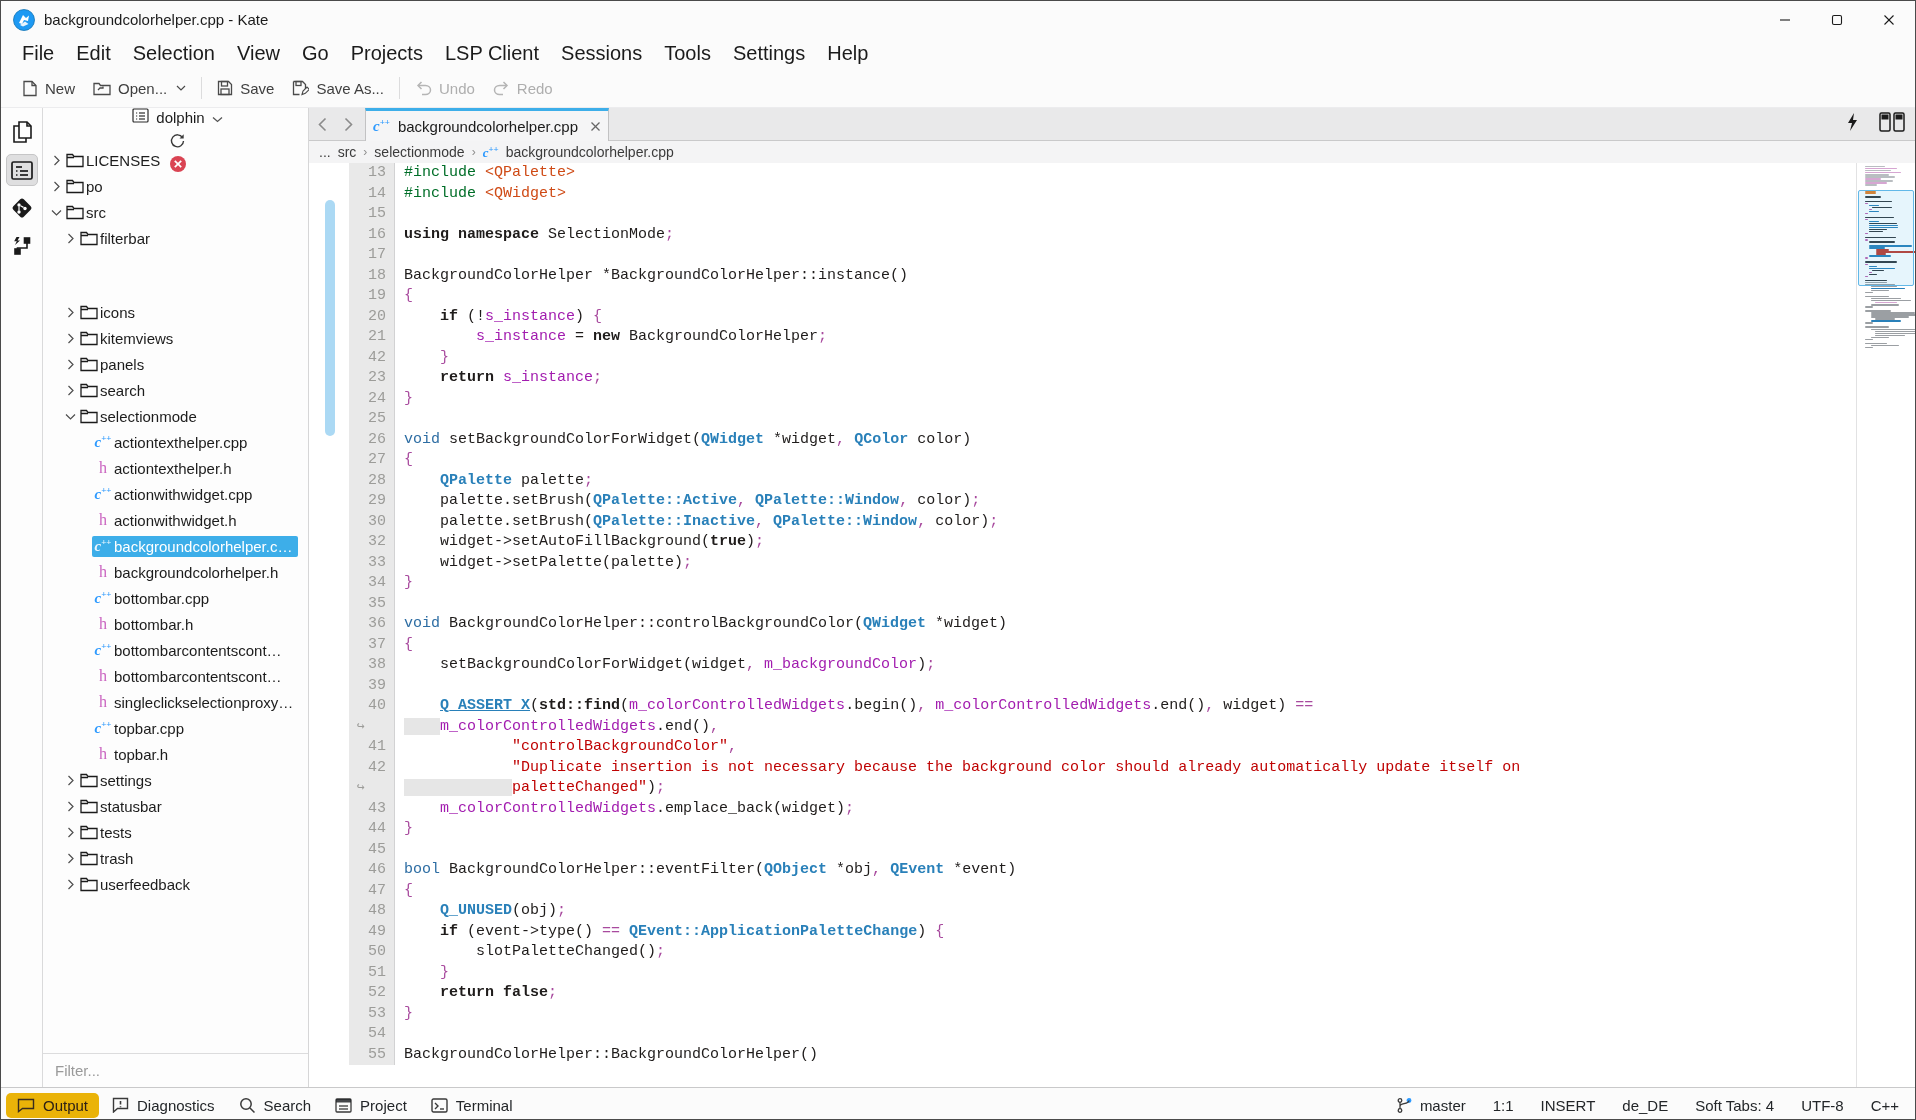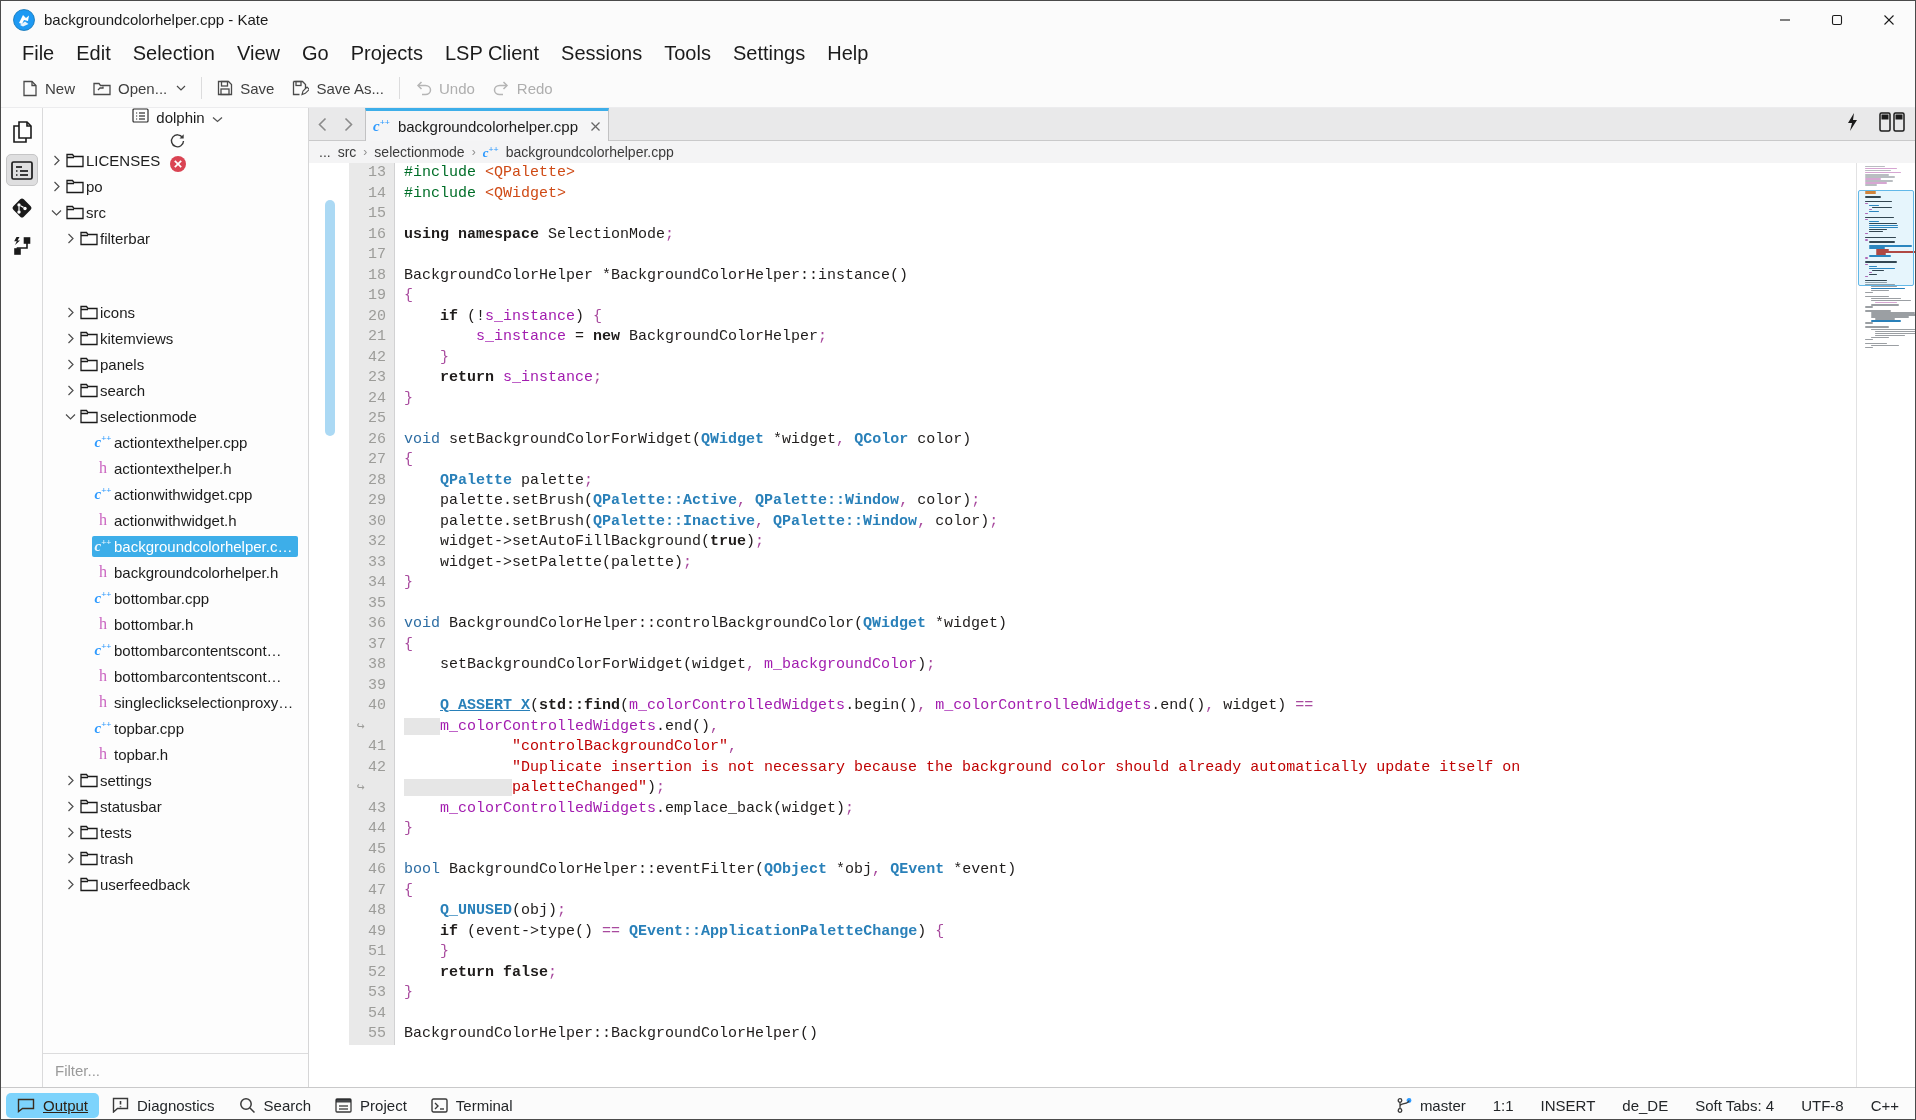--- a/index.html
+++ b/index.html
@@ -83,21 +83,21 @@
   
   .minimap{position:absolute;top:0;right:0;bottom:0;width:58px;background:#fff;border-left:1px solid #e2e2e3;}
   .mmbars{position:absolute;top:3px;left:4px;right:3px;}
   .mmrow{height:1.4px;margin-bottom:0.65px;border-radius:1px;}
   .mmview{position:absolute;left:1px;right:1px;border:1px solid #62b8e8;background:rgba(61,174,233,0.13);border-radius:2px;}
   
   .statusbar{height:34px;background:#fbfbfb;border-top:1px solid #c9c9ca;display:flex;align-items:center;font-size:15px;}
   .sbleft{display:flex;align-items:center;gap:2px;padding-left:5px;}
   .sbtn{display:flex;align-items:center;gap:8px;padding:4px 11px;border-radius:5px;color:#232629;}
   .sbtn svg{stroke:#3a3a3a;}
-  .sbtn.active{background:#7dd3fc;color:#2e2115;text-decoration:underline;}
+  .sbtn.active{background:#eab308;color:#2e2115;}
   .sbtn.active svg{stroke:#3a2c1e;}
   .sbright{margin-left:auto;display:flex;align-items:center;gap:27px;padding-right:16px;color:#232629;}
   .sbseg{display:flex;align-items:center;gap:7px;white-space:nowrap;}
 </style>
 </head>
 <body>
 
 <div class="window">
 
   <div class="titlebar">
@@ -871,20 +871,25 @@
               <span class="lnum">48</span>
               <code class="codetxt"><span class="p">    </span><span class="m">Q_UNUSED</span><span class="p">(obj)</span><span class="u">;</span></code>
             </div>
             <div class="crow">
               <span class="ibdr"></span>
               <span class="lnum">49</span>
               <code class="codetxt"><span class="p">    </span><span class="k">if</span><span class="p"> (event-&gt;type() </span><span class="u">==</span><span class="p"> </span><span class="c">QEvent::ApplicationPaletteChange</span><span class="p">) </span><span class="u">{</span></code>
             </div>
             <div class="crow">
               <span class="ibdr"></span>
+              <span class="lnum">50</span>
+              <code class="codetxt"><span class="p">        slotPaletteChanged()</span><span class="u">;</span></code>
+            </div>
+            <div class="crow">
+              <span class="ibdr"></span>
               <span class="lnum">51</span>
               <code class="codetxt"><span class="p">    </span><span class="u">}</span></code>
             </div>
             <div class="crow">
               <span class="ibdr"></span>
               <span class="lnum">52</span>
               <code class="codetxt"><span class="p">    </span><span class="k">return</span><span class="p"> </span><span class="k">false</span><span class="u">;</span></code>
             </div>
             <div class="crow">
               <span class="ibdr"></span>

